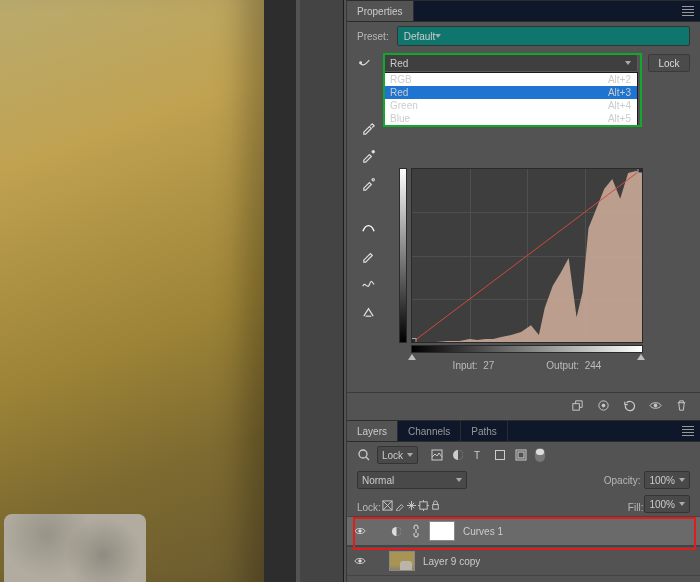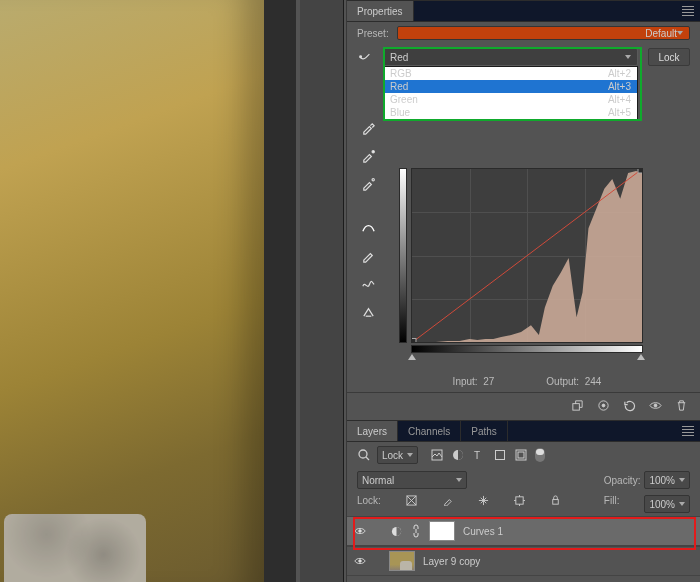--- a/index.html
+++ b/index.html
@@ -16,21 +16,21 @@
 .tab{padding:0 10px;line-height:22px;color:#ccc;border-right:1px solid #2c2c2c}
 .tab.active{background:#535353}
 .tab:not(.active){color:#999}
 .menu-lines{position:absolute;right:6px;top:5px;width:12px;height:10px;display:flex;flex-direction:column;justify-content:space-between}
 .menu-lines span{display:block;height:1px;background:#999}
 .prop-row{display:flex;align-items:center;padding:6px 10px;gap:8px}
 .mini-ic{width:16px;height:14px;border:1px solid #7a7a7a;background:#3e3e3e}
 .mini-ic.mask{background:linear-gradient(90deg,#2a2a2a 50%,#fff 50%)}
 .preset-row{display:flex;align-items:center;padding:4px 10px;gap:8px}
 .label{color:#b8b8b8}
-.select{flex:1;height:14px;background:#c2410c;border:1px solid #343434;display:flex;align-items:center;justify-content:flex-end;padding:0 6px;border-radius:2px}
+.select{flex:1;height:20px;background:#0f766e;border:1px solid #343434;display:flex;align-items:center;justify-content:flex-start;padding:0 6px;border-radius:2px}
 .chev{width:0;height:0;border-left:3px solid transparent;border-right:3px solid transparent;border-top:4px solid #aaa}
 .channel-row{display:flex;gap:10px;padding:4px 10px;align-items:flex-start}
 .hand-ic{width:16px;height:14px;display:flex;align-items:center;justify-content:center}
 .hand-ic svg{width:14px;height:14px}
 .channel-select{flex:1;position:relative}
 .sel-closed{height:18px;border:1px solid #5a5a5a;background:#3f3f3f;display:flex;align-items:center;justify-content:space-between;padding:0 6px;border-radius:2px}
 .drop{position:absolute;left:0;right:0;top:18px;background:#fff;border:1px solid #1b1b1b;z-index:5}
 .drop-border{position:absolute;left:-1px;top:-20px;right:-5px;bottom:-2px;border:2px solid #0faa2c;pointer-events:none}
 .drop-item{display:flex;justify-content:space-between;padding:1px 6px;font-size:10px;color:#111}
 .drop-item.sel{background:#1f74d1;color:#fff}
@@ -41,34 +41,34 @@
 .curve-box{position:absolute;left:64px;top:168px;width:232px;height:175px;background:#3e3e3e;border:1px solid #2a2a2a}
 .grid-v,.grid-h{position:absolute;background:#4f4f4f}
 .grid-v{top:0;bottom:0;width:1px}
 .grid-h{left:0;right:0;height:1px}
 .histo{position:absolute;left:0;right:0;bottom:0;height:100%}
 .histo svg{width:100%;height:100%;display:block}
 .diag{position:absolute;left:0;right:0;top:0;bottom:0}
 .grad-h{position:absolute;left:64px;top:345px;width:232px;height:8px;background:linear-gradient(90deg,#000 0%,#fff 100%);border:1px solid #2a2a2a}
 .grad-v{position:absolute;left:52px;top:168px;width:8px;height:175px;background:linear-gradient(180deg,#fff 0%,#000 100%);border:1px solid #2a2a2a}
 .tri{position:absolute;width:0;height:0;border-left:4px solid transparent;border-right:4px solid transparent;border-bottom:6px solid #bdbdbd}
-.io-row{position:absolute;left:64px;top:376px;width:232px;display:flex;gap:52px;justify-content:center}
+.io-row{position:absolute;left:64px;top:360px;width:232px;display:flex;gap:52px;justify-content:center}
 .io-row span{color:#bbb}
 .strip{position:absolute;left:0;right:0;top:392px;height:26px;border-top:1px solid #3a3a3a;display:flex;justify-content:flex-end;align-items:center;gap:8px;padding:0 10px}
 .strip .ic{width:18px;height:18px;display:flex;align-items:center;justify-content:center;color:#bbb}
 .strip svg{width:13px;height:13px}
 .layers-area{position:absolute;left:0;right:0;top:420px;bottom:0}
 .filter-row{display:flex;align-items:center;gap:6px;padding:4px 10px}
 .small-select{height:18px;background:#494949;border:1px solid #343434;display:flex;align-items:center;padding:0 4px;gap:4px;border-radius:2px}
 .typeicons{display:flex;gap:7px;margin-left:6px;align-items:center}
 .typeicons span{width:14px;height:14px;display:flex;align-items:center;justify-content:center;color:#bbb}
 .typeicons svg{width:12px;height:12px}
 .blend-row{display:flex;align-items:center;padding:3px 10px;gap:8px}
 .opc{display:flex;align-items:center;gap:4px;margin-left:auto}
-.lock-row{display:flex;align-items:flex-start;padding:3px 10px;gap:25px}
+.lock-row{display:flex;align-items:flex-end;padding:3px 10px;gap:1px}
 .lock-row svg{width:11px;height:11px}
 .layer{height:30px;display:flex;align-items:center;border-top:1px solid #444;border-bottom:1px solid #444;padding:0 6px;gap:8px}
 .layer.sel{background:#6a6a6a}
 .eye{width:14px;height:14px;display:flex;align-items:center;justify-content:center}
 .eye svg{width:12px;height:12px}
 .thumb{width:26px;height:20px;border:1px solid #888;background:#fff}
 .thumb.img{background:linear-gradient(180deg,#a89556 0%,#a89556 70%,#8c8070 100%);position:relative}
 .thumb.img::after{content:"";position:absolute;left:40%;bottom:0;width:50%;height:50%;background:#bab5a8;border-radius:3px 3px 0 0}
 .adj-ic{width:14px;height:14px;display:flex;align-items:center;justify-content:center}
 .adj-ic svg{width:11px;height:11px}

